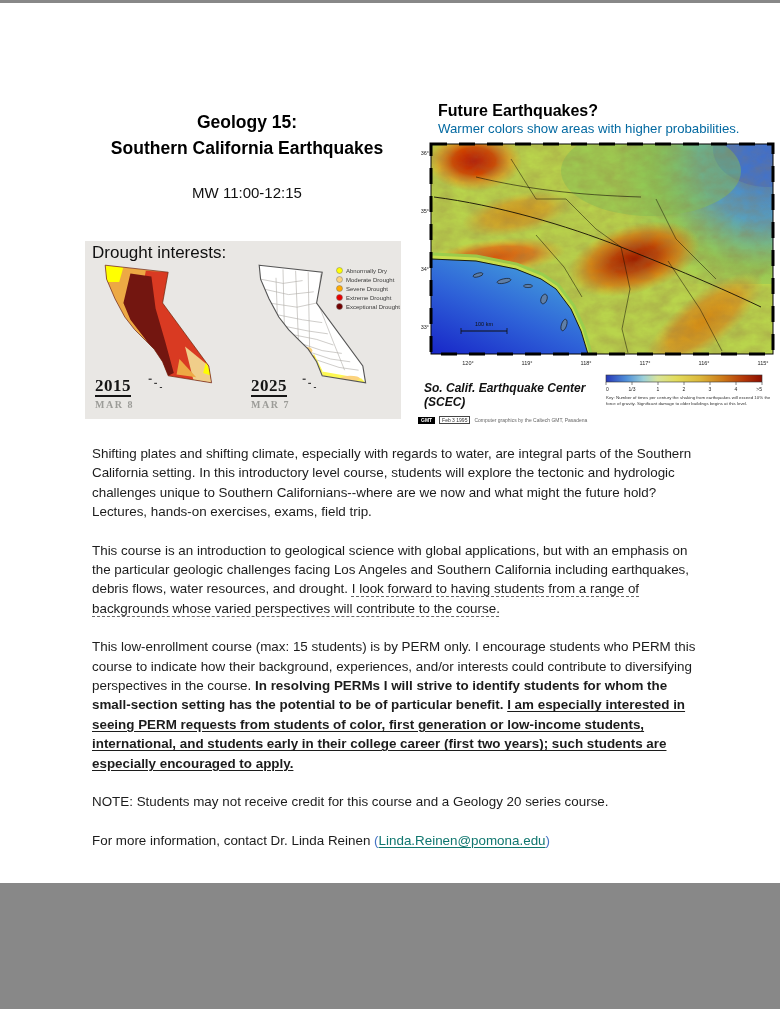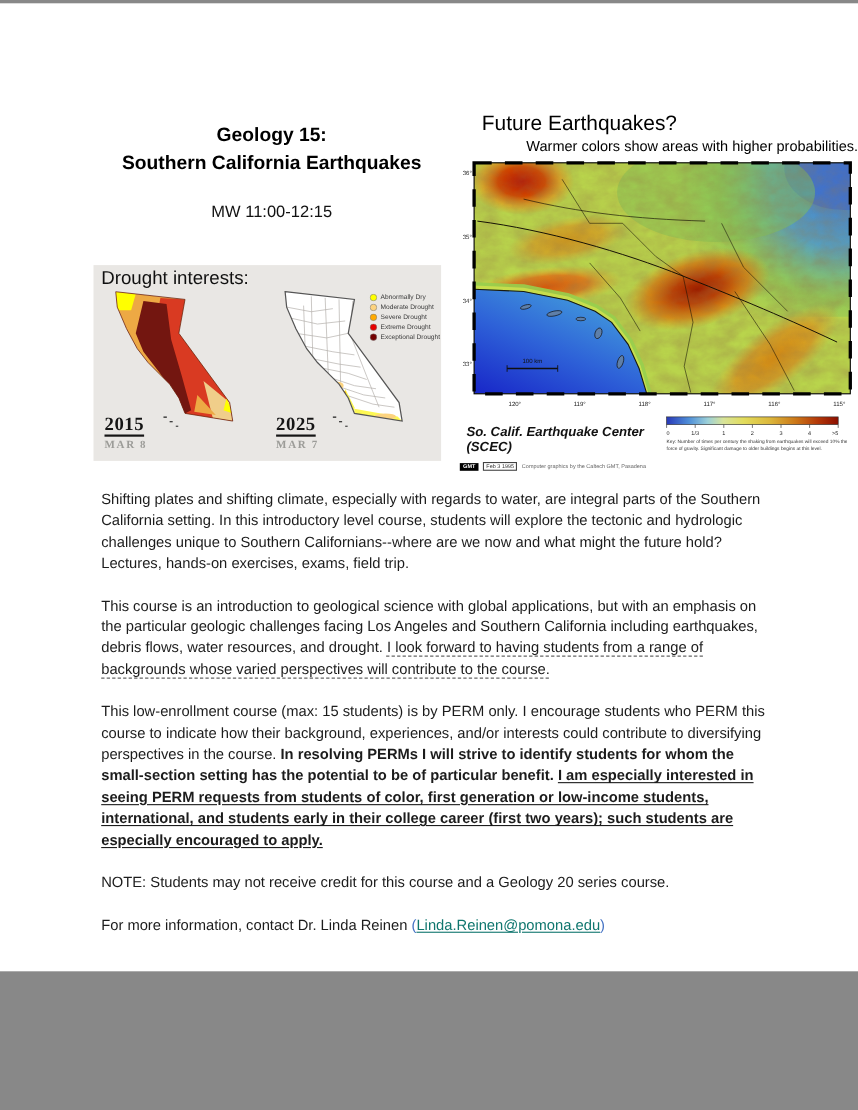--- a/index.html
+++ b/index.html
@@ -6,22 +6,22 @@
   .page{position:relative;width:780px;height:880px;background:#fff;margin:3px auto;
         font-family:"Liberation Sans",sans-serif;color:#1c1c1c;overflow:hidden;}
 
   
   .course-header{position:absolute;left:82px;top:106px;width:330px;text-align:center;}
   .course-title{font-size:17.5px;font-weight:700;line-height:26px;color:#000;}
   .schedule{margin-top:23px;font-size:15px;color:#111;}
 
   
   .fig-quake{position:absolute;left:416px;top:99px;width:364px;}
-  .fq-heading{margin-left:22px;font-size:19px;font-weight:400;color:#000;}
-  .fq-sub{margin-left:22px;font-size:13.2px;margin-top:1px;color:#000000;text-align:right;}
+  .fq-heading{margin-left:22px;font-size:16px;font-weight:700;color:#000;}
+  .fq-sub{margin-left:22px;font-size:13.2px;margin-top:1px;color:#0369a1;}
   .fq-map{display:block;margin-top:3px;}
   .fq-below{display:flex;margin-left:8px;margin-top:2px;}
   .fq-source{width:178px;font-size:12px;font-weight:700;font-style:italic;color:#111;padding-top:8px;}
   .fq-credit{display:flex;gap:4px;align-items:center;margin-left:2px;margin-top:7px;}
   .badge{background:#000;color:#fff;font-size:5px;line-height:7px;padding:0 3px;font-weight:700;}
   .stamp{border:1px solid #444;font-size:5px;line-height:6px;padding:0 2px;color:#333;}
   .credit-text{font-size:5px;color:#666;}
 
   
   .fig-drought{position:absolute;left:85px;top:238px;width:316px;height:178px;background:#e9e7e4;}

